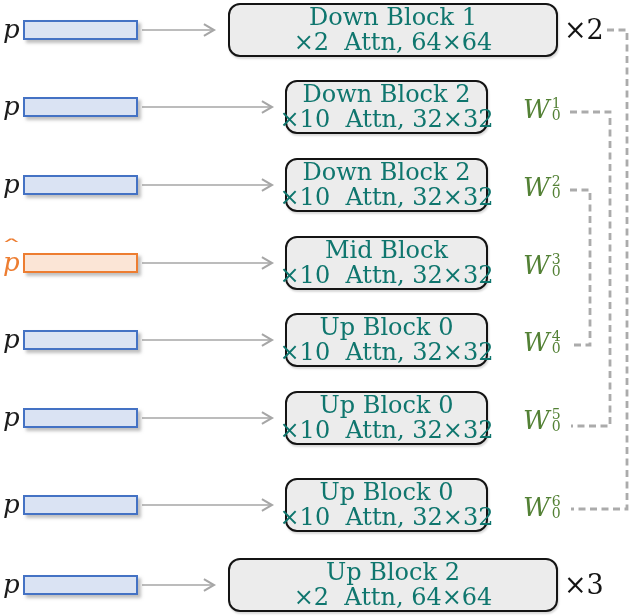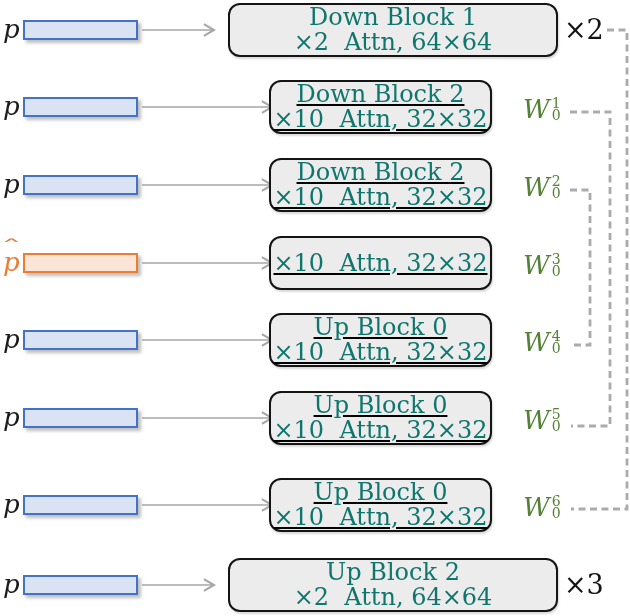--- a/index.html
+++ b/index.html
@@ -33,21 +33,21 @@
     box-shadow:3px 3px 3px rgba(130,130,130,0.5);
   }
   .row.orange .input-rect{background:#fbe5d6;border-color:#ed7d31;}
 
   .block{
     position:absolute;top:0;height:54px;box-sizing:border-box;
     background:#ececec;border:2px solid #141414;border-radius:12px;
     display:flex;flex-direction:column;justify-content:center;align-items:center;
     box-shadow:1px 2px 2px rgba(0,0,0,0.15);
   }
-  .narrow .block{left:269px;width:223px;text-decoration:underline;}
+  .narrow .block{left:285px;width:203px;}
   .wide   .block{left:228px;width:330px;}
   .block .line{white-space:pre;font-size:24px;line-height:25px;color:#0f766e;}
 
   .side-mult{
     position:absolute;left:564px;top:50%;transform:translateY(-52%);
     font-size:27px;color:#141414;line-height:1;
   }
   .side-weight{
     position:absolute;left:523px;top:50%;transform:translateY(-44%);
     color:#538135;display:flex;align-items:center;line-height:1;
@@ -127,20 +127,21 @@
           <span>2</span>
           <span>0</span>
         </span>
     </span>
   </div>
 
   <div class="row r3 narrow orange">
     <span class="plabel"><span class="hat">ˆ</span><span>p</span></span>
     <div class="input-rect"></div>
     <div class="block">
+      <span class="line">Mid Block</span>
       <span class="line">×10  Attn, 32×32</span>
     </div>
     <span class="side-weight">
       <span class="base">W</span>
       <span class="scripts">
           <span>3</span>
           <span>0</span>
         </span>
     </span>
   </div>

